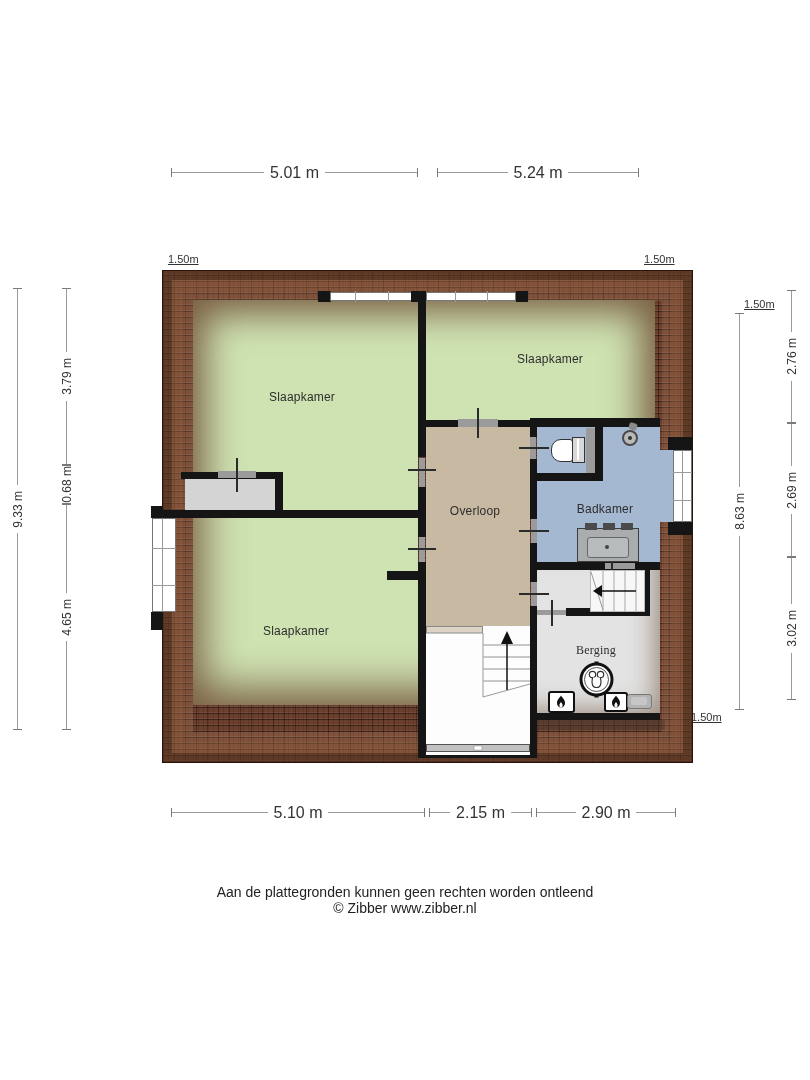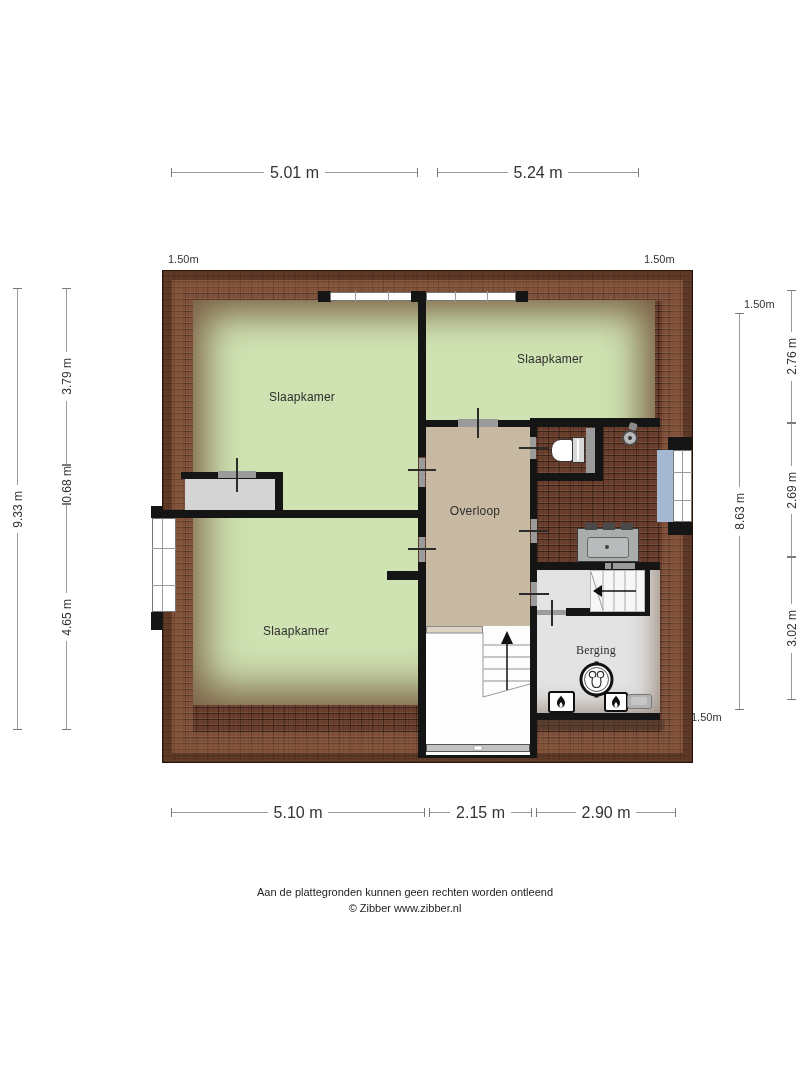--- a/index.html
+++ b/index.html
@@ -37,24 +37,24 @@
   
   .dimh{position:absolute;display:flex;align-items:center;height:13px;}
   .dimv{position:absolute;display:flex;flex-direction:column;align-items:center;width:13px;}
   .tkh{flex:0 0 auto;width:1px;height:9px;background:#7a7a7a;}
   .tkv{flex:0 0 auto;width:9px;height:1px;background:#7a7a7a;}
   .lnh{flex:1 1 auto;height:1px;background:#9a9a9a;}
   .lnv{flex:1 1 auto;width:1px;background:#9a9a9a;}
   .lbh{padding:0 6px;font-size:16px;color:#333;line-height:13px;white-space:nowrap;}
   .lbv{padding:6px 0;font-size:12px;color:#333;white-space:nowrap;
        writing-mode:vertical-rl;transform:rotate(180deg);}
-  .marker{position:absolute;font-size:11px;color:#333;white-space:nowrap;}
+  .marker{position:absolute;font-size:11px;color:#333;white-space:nowrap;text-decoration:underline;}
   
   #footer{position:absolute;left:0;right:0;top:884px;text-align:center;color:#222;
-          font-size:11px;line-height:16px;}
+          font-size:14px;line-height:16px;}
 </style>
 </head>
 <body>
 
 <div id="canvas">
 
   <div class="dimh" style="left:171px;top:166px;width:247px;">
     <span class="tkh"></span>
       <span class="lnh"></span>
     <span class="lbh">5.01 m</span>
@@ -158,20 +158,23 @@
       <span class="rlabel" style="left:109px;top:97px;">Slaapkamer</span>
     </div>
     <div class="room green" style="left:263px;top:29px;width:229px;height:120px;box-shadow:inset -30px 28px 36px -16px rgba(98,58,36,.78);">
       <span class="rlabel" style="left:124px;top:59px;">Slaapkamer</span>
     </div>
     <div class="room green" style="left:30px;top:247px;width:225px;height:187px;box-shadow:inset 28px -34px 40px -18px rgba(98,58,36,.78);">
       <span class="rlabel" style="left:103px;top:113px;">Slaapkamer</span>
     </div>
     <div class="room tan" style="left:263px;top:156px;width:104px;height:199px;">
       <span class="rlabel" style="left:49px;top:84px;">Overloop</span>
+    </div>
+    <div class="room blue" style="left:374px;top:153px;width:123px;height:138px;">
+      <span class="rlabel" style="left:68px;top:85px;">Badkamer</span>
     </div>
     <div class="room blue" style="left:494px;top:179px;width:17px;height:72px;"></div>
     <div class="room gray" style="left:374px;top:299px;width:123px;height:143px;box-shadow:inset -16px -14px 24px -10px rgba(98,70,46,.55);">
       <span class="rlabel" style="left:59px;top:80px;font-family:Liberation Serif, serif;">Berging</span>
     </div>
     <div class="room" style="left:263px;top:355px;width:104px;height:132px;background:#fdfdfd;"></div>
     <div class="room" style="left:22px;top:207px;width:91px;height:32px;background:#d4d4d4;"></div>
 
     <div class="abs" style="left:374px;top:449px;width:128px;height:10px;background:rgba(70,58,48,.45);"></div>
 

